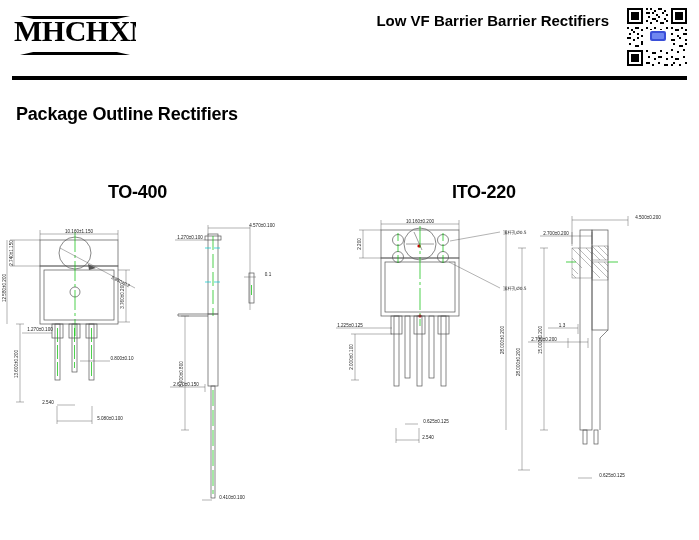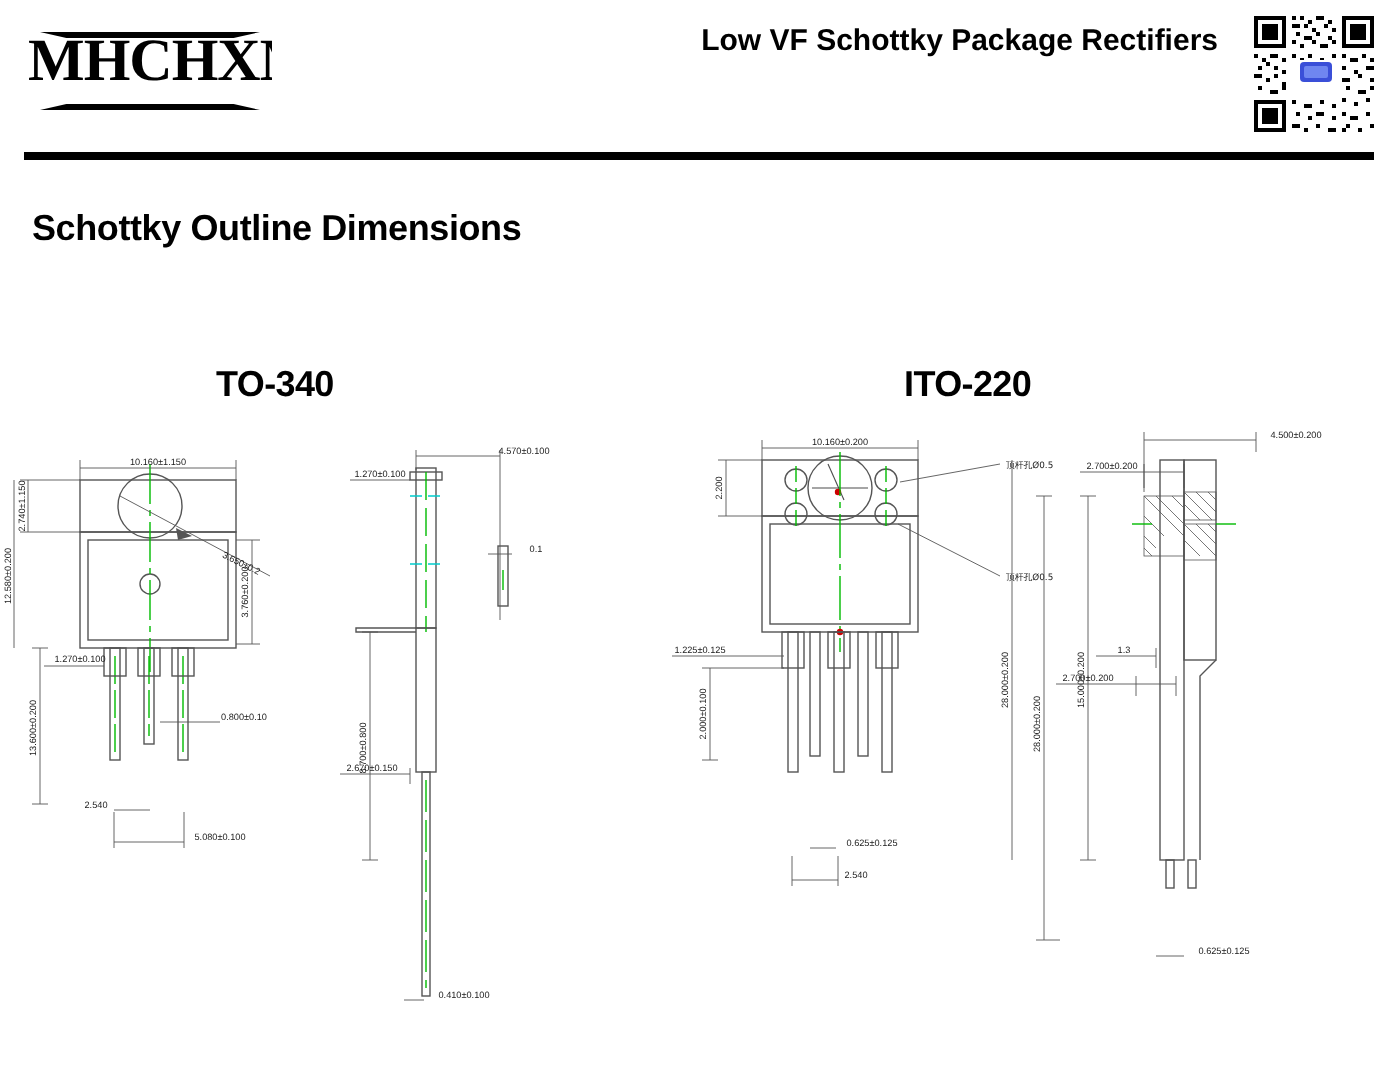--- a/index.html
+++ b/index.html
@@ -46,21 +46,21 @@
 
 <div class="header">
 
   <div class="logo-wrap">
     <div class="logo-bar-top"></div>
     <span class="logo-txt">MHCHXM</span>
     <div class="logo-bar-bot"></div>
   </div>
 
   <div class="titles">
-    <div class="title-sub">Low VF Schottky Package Rectifiers</div>
+    <div class="title-sub">Low VF Barrier Barrier Rectifiers</div>
   </div>
 
   <svg class="qr" viewBox="0 0 66 62">
     <rect x="0" y="0" width="66" height="62" fill="#ffffff"></rect>
     <g fill="#000">
       <rect x="2" y="2" width="16" height="16"></rect>
         <rect x="4" y="4" width="12" height="12" fill="#fff"></rect>
         <rect x="6" y="6" width="8" height="8"></rect>
       <rect x="46" y="2" width="16" height="16"></rect>
         <rect x="48" y="4" width="12" height="12" fill="#fff"></rect>
@@ -144,23 +144,23 @@
       <rect x="46" y="58" width="2" height="2"></rect>
     </g>
     <rect x="24" y="24" width="18" height="12" fill="#ffffff"></rect>
     <rect x="25" y="25" width="16" height="10" rx="2" fill="#3a4fd8"></rect>
     <rect x="27" y="27" width="12" height="6" rx="1" fill="#6f86f0"></rect>
   </svg>
 
   <div class="hr"></div>
 </div>
 
-<div class="sect">Schottky Outline Dimensions</div>
-
-<div class="pkg-title" id="pkg-to220-title">TO-340</div>
+<div class="sect">Package Outline Rectifiers</div>
+
+<div class="pkg-title" id="pkg-to220-title">TO-400</div>
 <div class="pkg-title" id="pkg-ito220-title">ITO-220</div>
 
 <div class="canvas">
 <svg width="699" height="400" viewBox="0 0 699 400">
 
   <g>
 
     <rect x="40" y="100" width="78" height="26" class="body-ln"></rect>
 
     <rect x="40" y="126" width="78" height="58" class="body-ln"></rect>

